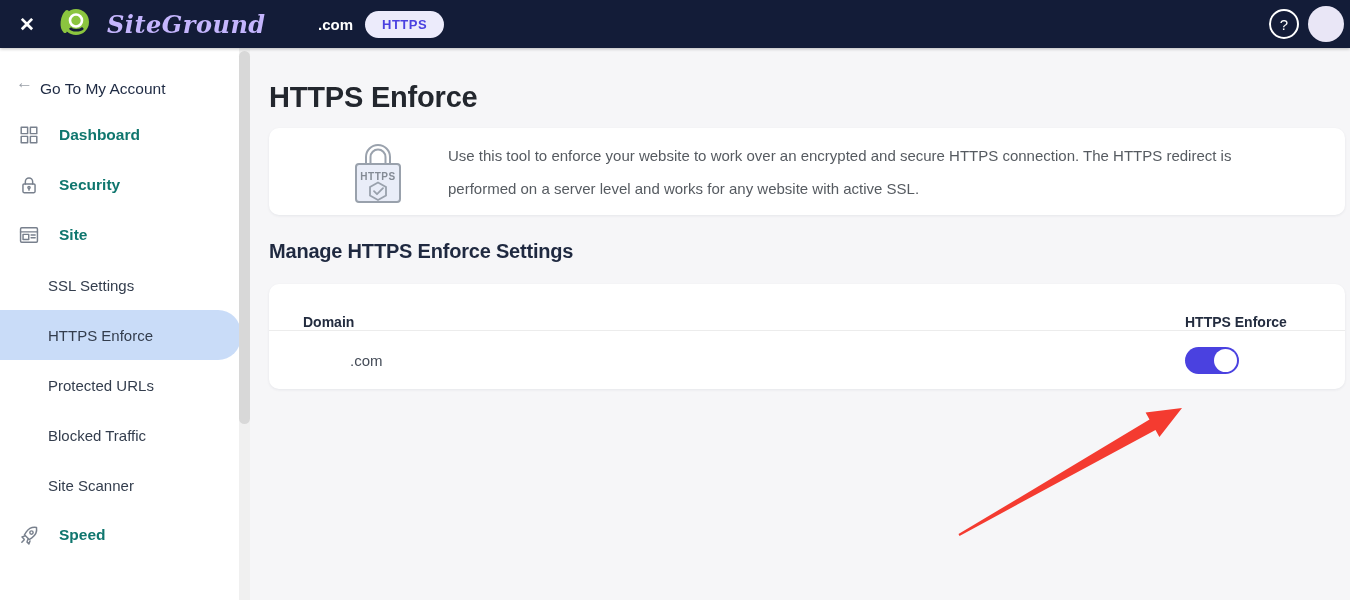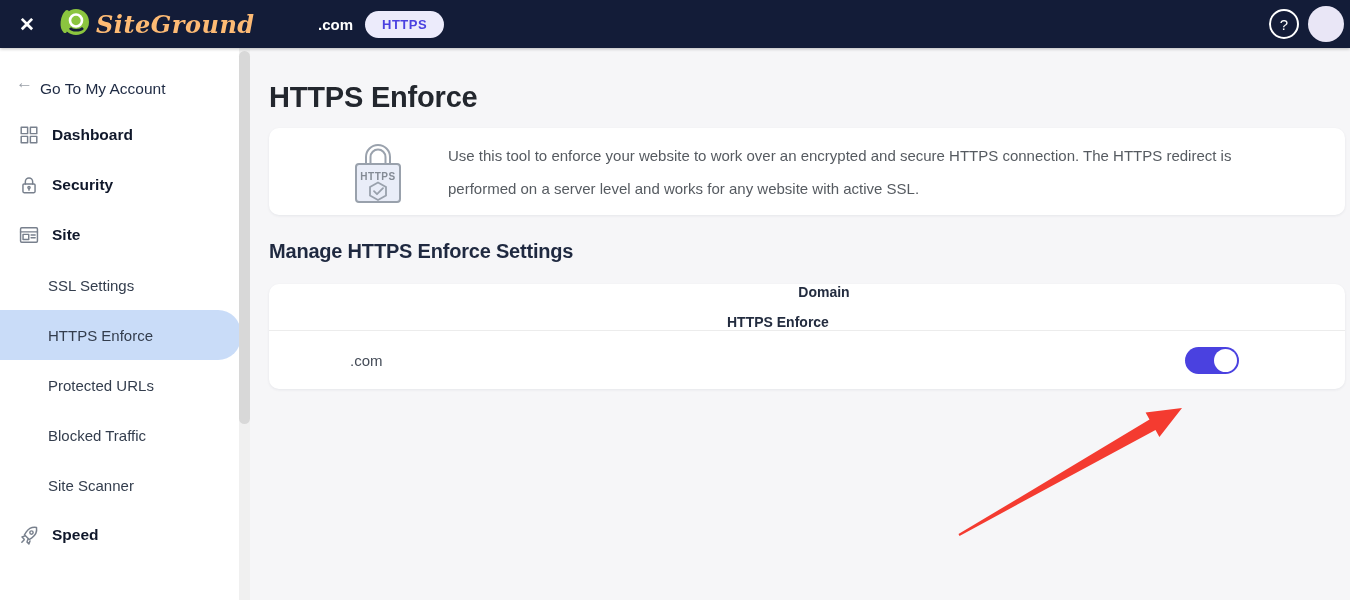--- a/index.html
+++ b/index.html
@@ -16,22 +16,22 @@
     background:#131c38; display:flex; align-items:center; z-index:10;
     box-shadow:0 1px 3px rgba(0,0,0,.25);
   }
   .close-btn {
     margin-left:15px; width:24px; height:24px; color:#ffffff;
     font-size:19px; font-weight:700; display:flex; align-items:center; justify-content:center;
     cursor:pointer;
   }
   .logo { margin-left:20px; display:flex; align-items:center; cursor:pointer; }
   .brand-text {
-    color:#fdba74; font-size:24px; font-weight:700; font-style:italic;
-    font-family:"DejaVu Serif", serif; margin-left:3px; letter-spacing:.5px;
+    color:#c4b5fd; font-size:24px; font-weight:700; font-style:italic;
+    font-family:"DejaVu Serif", serif; margin-left:14px; letter-spacing:.5px;
   }
   .domain-group { position:absolute; left:318px; top:0; height:48px; display:flex; align-items:center; }
   .domain-label { color:#ffffff; font-weight:700; font-size:15px; }
   .change-btn {
     margin-left:12px; background:#ecebfb; color:#4a41e0; font-weight:700;
     font-size:13px; letter-spacing:.5px; border:none; border-radius:14px;
     padding:6px 17px; cursor:pointer; font-family:inherit;
   }
   .topbar-right { position:absolute; right:6px; top:0; height:48px; display:flex; align-items:center; gap:9px; }
   .help-btn {
@@ -44,21 +44,21 @@
   
   .sidebar {
     position:absolute; top:48px; left:0; width:250px; height:552px;
     background:#ffffff; padding-top:8px;
   }
   .nav-item { height:50px; display:flex; align-items:center; cursor:pointer; }
   .nav-item.back { height:54px; }
   .back-arrow { margin-left:16px; width:18px; color:#9aa0a8; font-size:17px; }
   .nav-item.back .nav-label { margin-left:6px; font-weight:400; font-size:15.5px; color:#1e2a43;margin-top:12px; }
   .nav-icon { margin-left:18px; width:22px; height:22px; display:flex; align-items:center; justify-content:center; }
-  .nav-item.top .nav-label { margin-left:12px; font-weight:700; font-size:15.5px; color:#0f172a; }
+  .nav-item.top .nav-label { margin-left:19px; font-weight:700; font-size:15.5px; color:#0f766e; }
   .nav-item.sub .nav-label { margin-left:48px; font-weight:400; font-size:15px; color:#333d4d; }
   .nav-item.active { background:#c9dcf8; border-radius:0 23px 23px 0; margin-right:9px; }
   .nav-icon svg { stroke:#78808d; fill:none; stroke-width:1.6; stroke-linecap:round; stroke-linejoin:round; }
 
   .scroll-track {
     position:absolute; top:48px; left:239px; width:11px; height:552px;
     background:#f0f0f0; z-index:5;
   }
   .scroll-thumb {
     position:absolute; top:3px; left:0; width:11px; height:373px;
@@ -81,21 +81,21 @@
   .info-text { margin-left:41px; margin-right:55px; font-size:15px; line-height:33px; color:#565b61; }
   .section-title {
     position:absolute; top:192px; left:19px;
     font-size:20px; font-weight:800; color:#1f2940; letter-spacing:-.2px;
   }
   .table-card {
     position:absolute; top:236px; left:19px; width:1076px;
     background:#ffffff; border-radius:10px;
     box-shadow:0 1px 3px rgba(20,30,60,.07);
   }
-  .table-header { height:47px; display:flex; align-items:center; border-bottom:1px solid #ececec;flex-direction:column; }
+  .table-header { height:47px; display:flex; align-items:flex-end; border-bottom:1px solid #ececec; }
   .th-domain { flex:1; padding-left:34px; font-weight:700; font-size:14px; color:#232c3f; }
   .th-enforce { width:160px; font-weight:700; font-size:14px; color:#232c3f; }
   .table-row { height:58px; display:flex; align-items:center; }
   .td-domain { flex:1; padding-left:81px; font-size:15px; color:#454c58; }
   .td-enforce { width:160px; }
   .toggle {
     width:54px; height:27px; border-radius:14px; background:#4a41e0;
     position:relative; cursor:pointer;
   }
   .toggle-knob {

